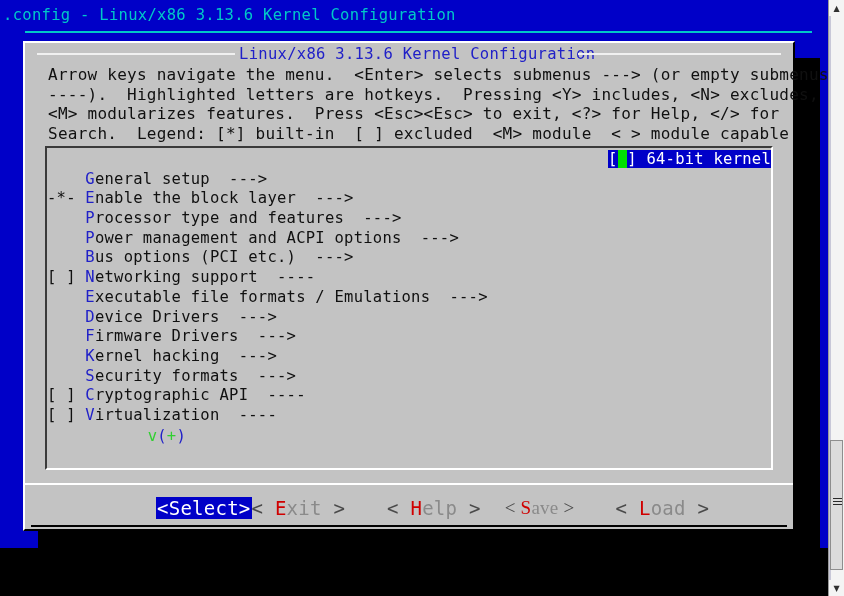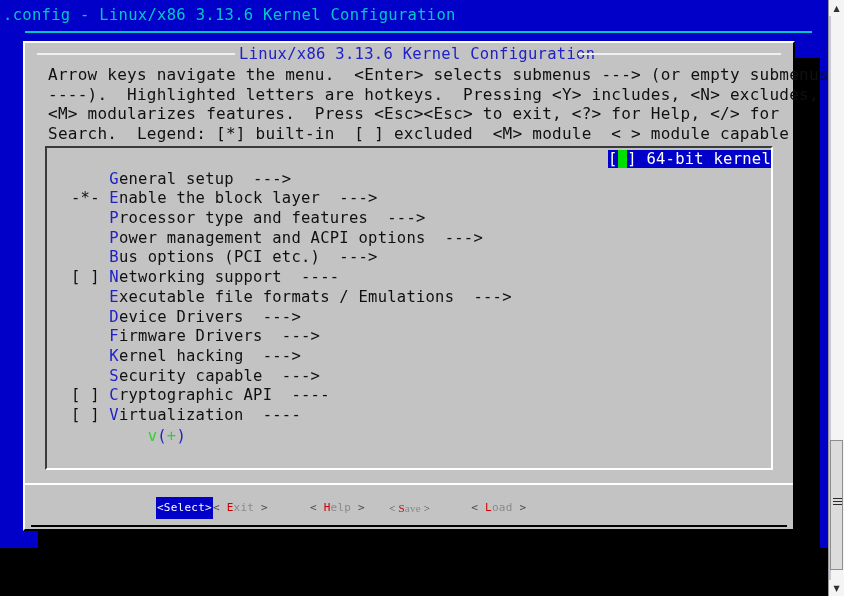--- a/index.html
+++ b/index.html
@@ -127,21 +127,20 @@
   #menu-list {
     position: absolute;
     left: 0; top: 2px;
     width: 100%;
   }
   .menu-row {
     height: 19.7px;
     font-size: 15.5px;
     line-height: 19.7px;
     white-space: pre;
-    padding-left: 24px;
     letter-spacing: 0.25px;
     color: #101010;
   }
   .menu-row .mark { color: #101010; }
   .menu-row .hotkey { color: #2020c8; }
   .menu-row .rest { color: #101010; }
   .menu-row .arrow { color: #101010; }
 
   .menu-row.selected { padding-left: 32px; text-align: right; }
   .menu-row.selected .hl {
@@ -183,21 +182,21 @@
   
   #button-bar {
     position: absolute;
     left: 0; top: 450px;
     width: 768px;
     height: 30px;
     display: flex;
     align-items: center;
   }
   .btn {
-    font-size: 11px;
+    font-size: 19px;
     line-height: 22px;
     white-space: pre;
     letter-spacing: 0.25px;
     color: #8a8a8a;
   }
   .btn .bracket { color: #4a4a4a; }
   .btn .bhot { color: #d00000; }
   .btn .blabel { color: #8a8a8a; }
   #btn-select {
     margin-left: 131px;
@@ -304,21 +303,21 @@
           <div class="menu-row"><span class="mark">    </span><span class="hotkey">G</span><span class="rest">eneral setup</span><span class="arrow">  ---&gt;</span></div>
           <div class="menu-row"><span class="mark">-*- </span><span class="hotkey">E</span><span class="rest">nable the block layer</span><span class="arrow">  ---&gt;</span></div>
           <div class="menu-row"><span class="mark">    </span><span class="hotkey">P</span><span class="rest">rocessor type and features</span><span class="arrow">  ---&gt;</span></div>
           <div class="menu-row"><span class="mark">    </span><span class="hotkey">P</span><span class="rest">ower management and ACPI options</span><span class="arrow">  ---&gt;</span></div>
           <div class="menu-row"><span class="mark">    </span><span class="hotkey">B</span><span class="rest">us options (PCI etc.)</span><span class="arrow">  ---&gt;</span></div>
           <div class="menu-row"><span class="mark">[ ] </span><span class="hotkey">N</span><span class="rest">etworking support</span><span class="arrow">  ----</span></div>
           <div class="menu-row"><span class="mark">    </span><span class="hotkey">E</span><span class="rest">xecutable file formats / Emulations</span><span class="arrow">  ---&gt;</span></div>
           <div class="menu-row"><span class="mark">    </span><span class="hotkey">D</span><span class="rest">evice Drivers</span><span class="arrow">  ---&gt;</span></div>
           <div class="menu-row"><span class="mark">    </span><span class="hotkey">F</span><span class="rest">irmware Drivers</span><span class="arrow">  ---&gt;</span></div>
           <div class="menu-row"><span class="mark">    </span><span class="hotkey">K</span><span class="rest">ernel hacking</span><span class="arrow">  ---&gt;</span></div>
-          <div class="menu-row"><span class="mark">    </span><span class="hotkey">S</span><span class="rest">ecurity capable</span><span class="arrow">  ---&gt;</span></div>
+          <div class="menu-row"><span class="mark">    </span><span class="hotkey">S</span><span class="rest">ecurity formats</span><span class="arrow">  ---&gt;</span></div>
           <div class="menu-row"><span class="mark">[ ] </span><span class="hotkey">C</span><span class="rest">ryptographic API</span><span class="arrow">  ----</span></div>
           <div class="menu-row"><span class="mark">[ ] </span><span class="hotkey">V</span><span class="rest">irtualization</span><span class="arrow">  ----</span></div>
         </div>
       <div id="scroll-hint">
         <span class="v">v</span><span class="paren">(</span><span class="v">+</span><span class="paren">)</span>
       </div>
     </div>
 
     <div id="btn-sep-white"></div>
 

